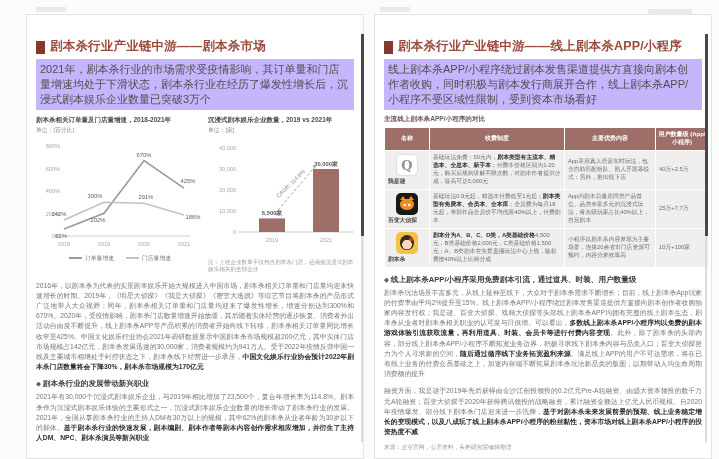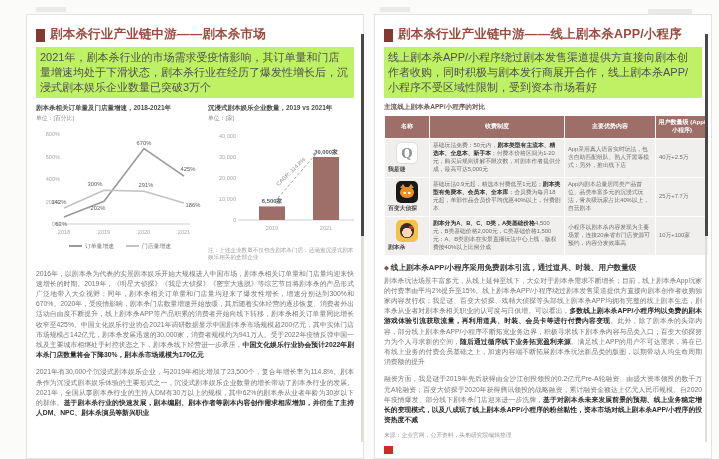--- a/index.html
+++ b/index.html
@@ -1,29 +1,29 @@
 <!DOCTYPE html>
 <html><head>
 <meta charset="utf-8">
 <style>
   * { margin:0; padding:0; box-sizing:border-box; }
   html,body { width:719px; height:459px; overflow:hidden; background:#fafafa;
     font-family:"Liberation Sans","DejaVu Sans",sans-serif; }
   .canvas { position:relative; width:719px; height:459px; background:#fbfbfa; }
   .page { position:absolute; top:14px; width:338px; height:445px; background:#fff;
-    border:1px solid #e3e3e1; padding:12px 9px 0 9px; overflow:hidden; }
+    border:1px solid #e3e3e1; padding:24px 9px 0 9px; overflow:hidden; }
   #pageL { left:26px; } #pageR { left:374px; }
   .sm { position:absolute; background:#e9e9e7; border-radius:1px; }
   .edge { position:absolute; width:3px; background:#484848; }
   .edge2 { position:absolute; width:2px; background:#dcdcda; }
 
   .title-row { display:flex; align-items:flex-start; gap:5px; }
   .tbar { width:9px; height:13px; background:#84392f; margin-top:2px; flex:none; }
   h1 { font-size:12.5px; line-height:1.25; font-weight:bold; color:#9b4a3e; letter-spacing:0.2px; }
-  .subtitle { margin-top:4px; background:#bef264; color:#4f4f4f; font-size:11px;
+  .subtitle { margin-top:4px; background:#c4b5fd; color:#4f4f4f; font-size:11px;
     line-height:1.38; padding:3px 4px; font-weight:500; }
 
   .charts-row { display:flex; margin-top:6px; gap:4px; }
   .chart { position:relative; }
   .chart.c1 { width:168px; } .chart.c2 { width:150px; }
   .c-title { font-size:6.5px; font-weight:bold; color:#4a4a4a; line-height:1.3; }
   .c-unit { font-size:5.8px; color:#8c8c8c; margin-top:1px; }
   .c-plot { margin-top:1px; }
   svg text.tick { font-size:5.6px; fill:#a9a9a9; }
   svg text.lab { font-size:5.8px; fill:#5e5e5e; }
@@ -144,20 +144,21 @@
               <text class="cagr" x="84" y="49" text-anchor="middle" transform="rotate(-44 84 49)">CAGR: 114.8%</text>
             </svg></div>
         <div class="c-note">注：上述企业数量不仅包含剧本杀门店，还涵盖沉浸式剧本娱乐相关的全部企业</div>
       </div>
     </div>
 
     <div class="section">
       <p class="para"><span>2016年，以剧本杀为代表的实景剧本娱乐开始大规模进入中国市场，剧本杀相关订单量和门店量均迎来快速增长的时期。2019年，《明星大侦探》《我是大侦探》《密室大逃脱》等综艺节目将剧本杀的产品形式广泛地带入大众视野；同年，剧本杀相关订单量和门店量均迎来了爆发性增长，增速分别达到300%和670%。2020年，受疫情影响，剧本杀门店数量增速开始放缓，其后随着实体经营的逐步恢复、消费者外出活动自由度不断提升，线上剧本杀APP等产品积累的消费者开始向线下转移，剧本杀相关订单量同比增长收窄至425%。中国文化娱乐行业协会2021年调研数据显示中国剧本杀市场规模超200亿元，其中实体门店市场规模占142亿元，剧本杀发展迅速的30,000家，消费者规模约为941万人。受于2022年疫情反弹中国一线及主要城市相继处于封控状态之下，剧本杀线下经营进一步承压，</span><b>中国文化娱乐行业协会预计2022年剧本杀门店数量将会下降30%，剧本杀市场规模为170亿元</b></p>
     </div>
     <div class="section">
+      <div class="sec-title">剧本杀行业的发展带动新兴职业</div>
       <p class="para"><span>2021年有30,000个沉浸式剧本娱乐企业，与2019年相比增加了23,500个，复合年增长率为114.8%。剧本杀作为沉浸式剧本娱乐体验的主要形式之一，沉浸式剧本娱乐企业数量的增长带动了剧本杀行业的发展。2021年，全国从事剧本杀行业的主持人DM有30万以上的规模，其中62%的剧本杀从业者年龄为30岁以下的群体。</span><b>基于剧本杀行业的快速发展，剧本编剧、剧本作者等剧本内容创作需求相应增加，并衍生了主持人DM、NPC、剧本杀演员等新兴职业</b></p>
     </div>
   </div>
 
   <div class="page" id="pageR">
     <div class="title-row">
       <span class="tbar"></span>
       <h1>剧本杀行业产业链中游——线上剧本杀APP/小程序</h1>
     </div>
     <div class="subtitle">线上剧本杀APP/小程序绕过剧本发售渠道提供方直接向剧本创作者收购，同时积极与剧本发行商展开合作，线上剧本杀APP/小程序不受区域性限制，受到资本市场看好</div>

